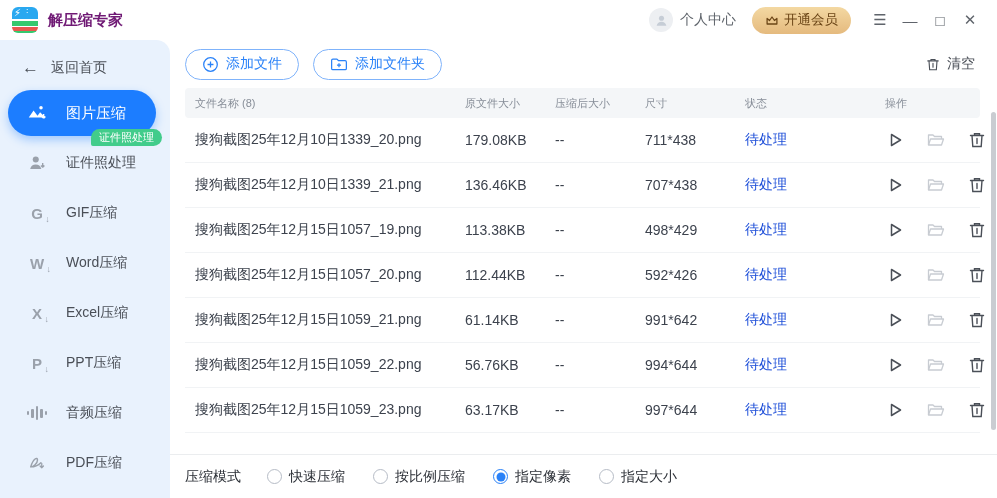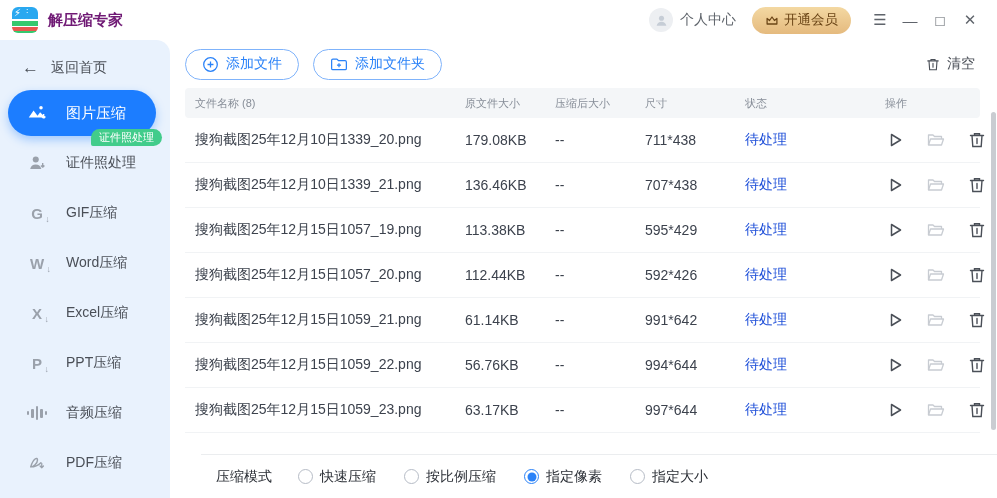--- a/index.html
+++ b/index.html
@@ -76,21 +76,21 @@
   .c.ops { flex:1; display:flex; align-items:center; gap:21px; }
   .trow .status { color:#1d4ed8; }
   .op { width:20px; height:20px; cursor:pointer; display:block; }
 
   .scrollthumb { position:absolute; right:1px; top:72px; width:5px; height:318px;
     background:#c9ccd1; border-radius:3px; cursor:pointer; }
 
   
   .footer { position:absolute; left:0; right:0; bottom:0; height:44px;
     border-top:1px solid #ebedef; display:flex; align-items:center; padding-left:15px;
-    background:#fff;margin-left:31px; }
+    background:#fff; }
   .mode-label { color:#2b2f36; margin-right:26px; }
   .radio { display:flex; align-items:center; gap:7px; margin-right:28px; cursor:pointer;
     color:#2b2f36; }
   .rdot { width:15px; height:15px; border-radius:50%; border:1px solid #b6bcc6;
     background:#fff; position:relative; }
   .rdot.checked { border-color:#2a82f8; }
   .rdot.checked::after { content:""; position:absolute; left:50%; top:50%;
     width:9px; height:9px; border-radius:50%; background:#2a82f8;
     transform:translate(-50%,-50%); }
 </style>
@@ -288,21 +288,21 @@
           <svg class="op" viewBox="0 0 20 20" fill="none" stroke="#4a4f57" stroke-width="1.4" stroke-linecap="round">
               <path d="M3.5 5.5h13M7.5 5.5V3.8h5v1.7M5 5.5l.8 11h8.4l.8-11M10 8.5v5"></path>
             </svg>
         </span>
       </div>
 
       <div class="trow">
         <span class="c name">搜狗截图25年12月15日1057_19.png</span>
         <span class="c orig">113.38KB</span>
         <span class="c comp">--</span>
-        <span class="c dims">595*429</span>
+        <span class="c dims">498*429</span>
         <span class="c status">待处理</span>
         <span class="c ops">
           <svg class="op" viewBox="0 0 20 20" fill="none" stroke="#4a4f57" stroke-width="1.5" stroke-linejoin="round">
               <path d="M6.5 4.5l9 5.5-9 5.5z"></path>
             </svg>
           <svg class="op" viewBox="0 0 20 20" fill="none" stroke="#c8ccd2" stroke-width="1.3" stroke-linejoin="round">
               <path d="M2.5 15V5h4.5l1.5 1.5h7V9"></path>
               <path d="M4.5 9h13l-2 6h-13z"></path>
             </svg>
           <svg class="op" viewBox="0 0 20 20" fill="none" stroke="#4a4f57" stroke-width="1.4" stroke-linecap="round">

